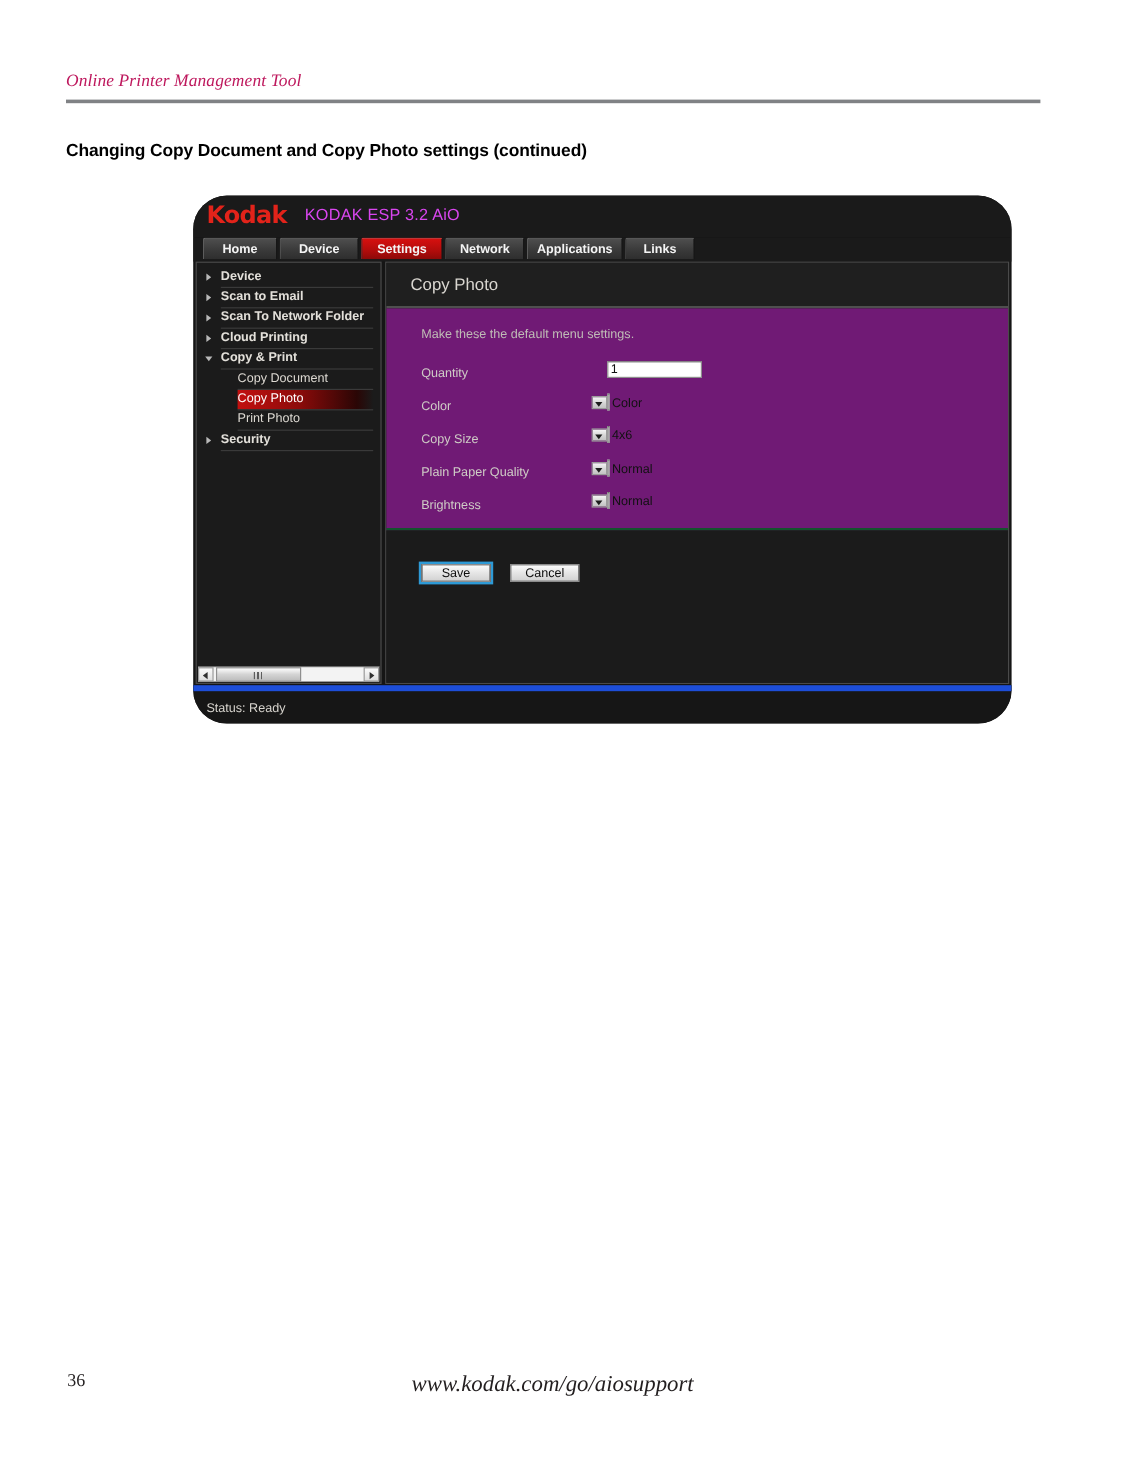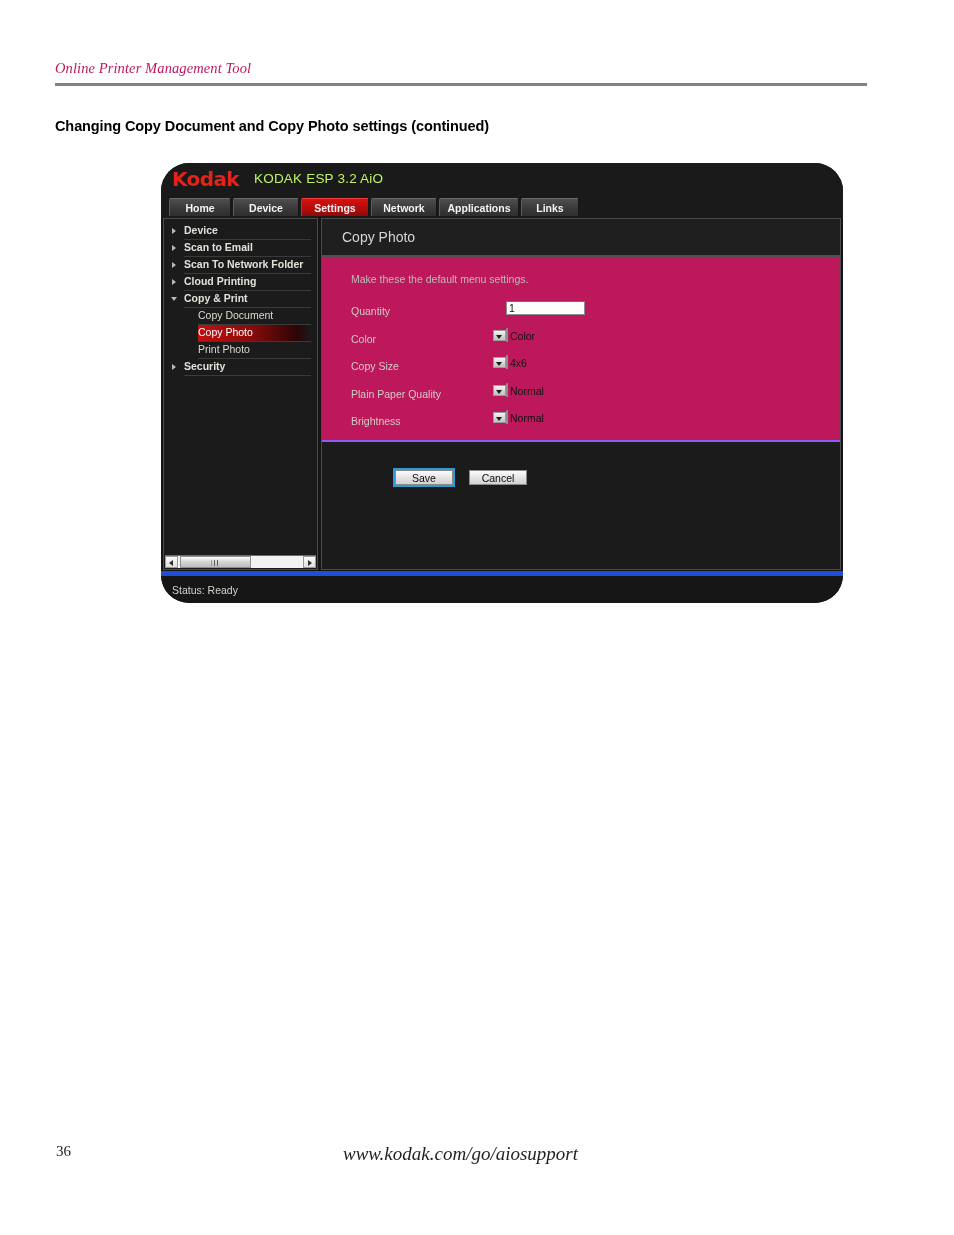--- a/index.html
+++ b/index.html
@@ -92,21 +92,21 @@
     font-weight: bold;
     font-size: 20px;
     color: #e2231a;
     letter-spacing: -0.6px;
   }
   .brand-model {
     position: absolute;
     left: 93px;
     top: 8px;
     font-size: 13.5px;
-    color: #bef264;
+    color: #d946ef;
     letter-spacing: 0.2px;
   }
 
   
   .tabs {
     position: absolute;
     left: 0;
     top: 35px;
     width: 100%;
     height: 20px;
@@ -293,22 +293,22 @@
   .content-title {
     position: absolute;
     left: 20px;
     top: 10px;
     font-size: 14px;
     color: #d9d6d0;
   }
   .content-body {
     position: relative;
     height: 183px;
-    border-bottom: 2px solid #8b5cf6;
-    background: #be185d;
+    border-bottom: 2px solid #14532d;
+    background: #701a75;
   }
   .form-note {
     position: absolute;
     left: 29px;
     top: 16px;
     font-size: 10.5px;
     color: #bfbcb6;
   }
   .form-rows {
     position: absolute;
@@ -397,21 +397,20 @@
     height: 15px;
     line-height: 14px;
     text-align: center;
     font-family: "Liberation Sans", sans-serif;
     font-size: 10.5px;
     color: #0d0d0d;
     background: linear-gradient(#fcfcfc, #e6e6e6 48%, #d2d2d2);
     border: 1px solid #8b8b8b;
     box-sizing: border-box;
     cursor: pointer;
-    margin-left: 44px;
   }
   .btn.save {
     left: 29px;
     width: 58px;
     box-shadow: 0 0 0 2px #2e9ad6;
   }
   .btn.cancel {
     left: 103px;
     width: 58px;
   }

